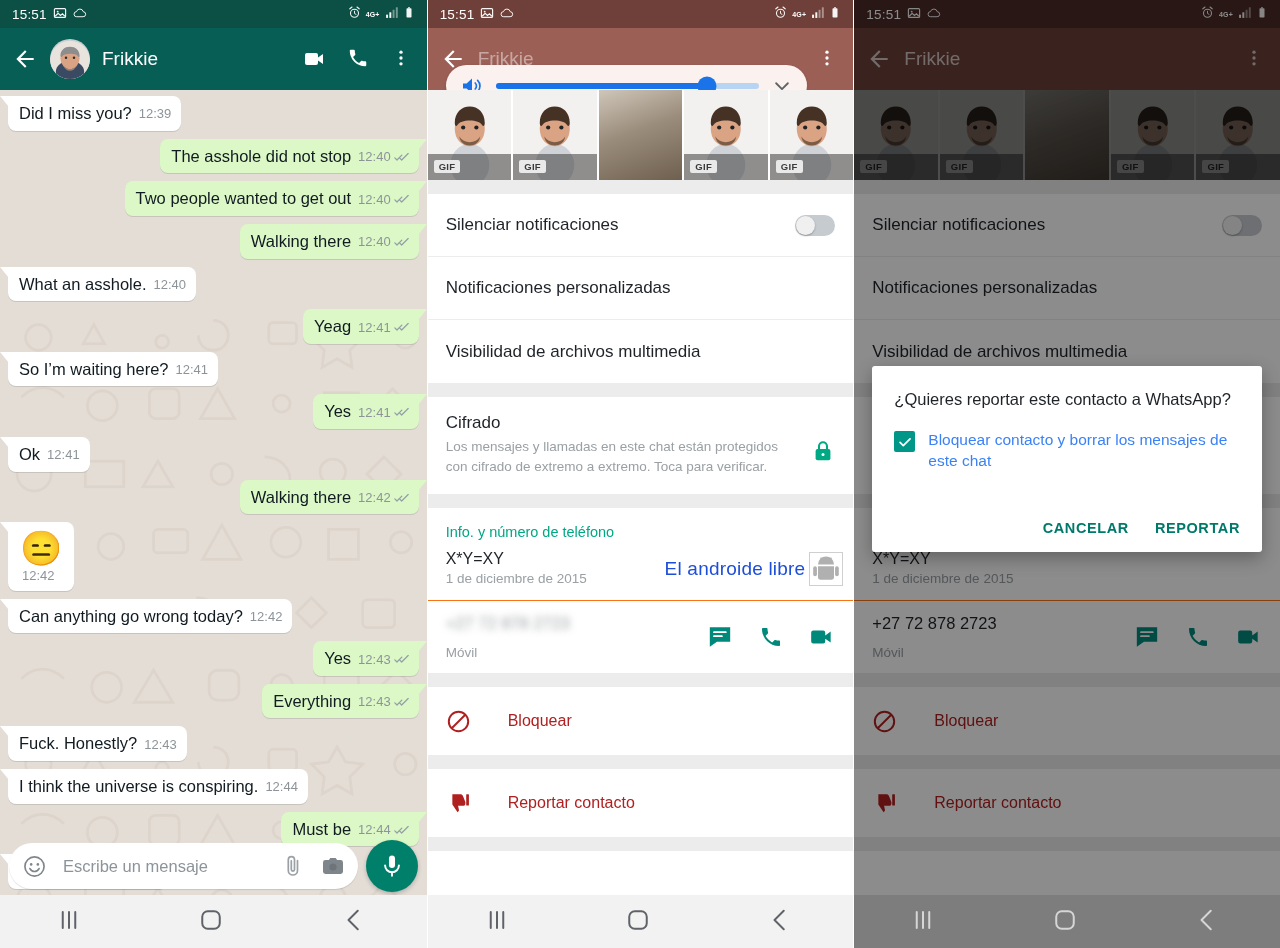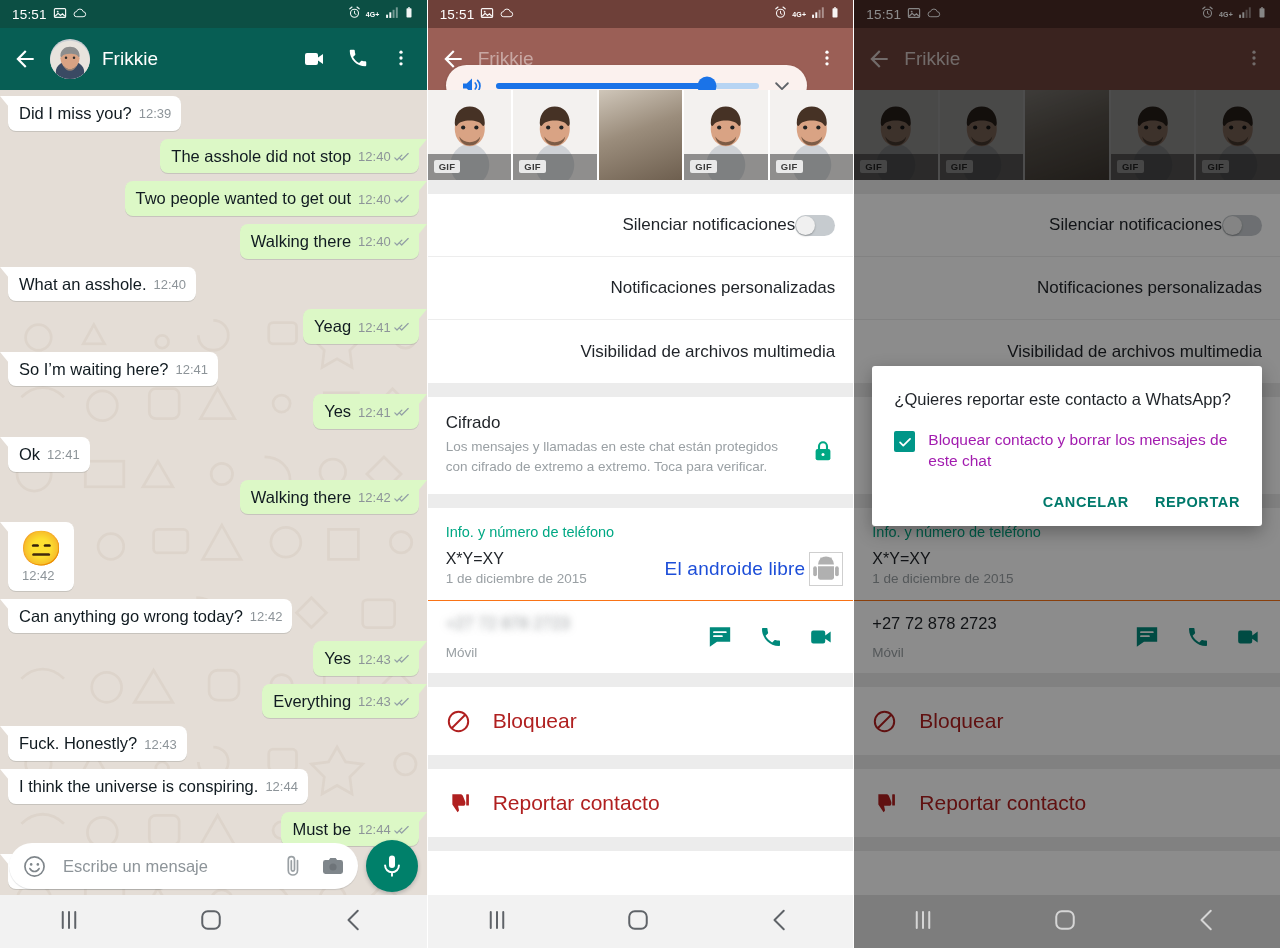--- a/index.html
+++ b/index.html
@@ -112,21 +112,21 @@
   }
   .thumb-dark { position: absolute; left: 0; right: 0; bottom: 0; height: 26px; background: rgba(60,60,60,.55); }
 
   .section { background: #fff; }
   .gap { height: 14px; background: #ececec; }
   .srow {
     display: flex; align-items: center; padding: 0 18px; min-height: 63px;
     border-bottom: 1px solid #ededed; font-size: 17px; color: #1f2328;
   }
   .srow:last-child { border-bottom: none; }
-  .srow .lbl { flex: 1; text-align: right; }
+  .srow .lbl { flex: 1; }
   .toggle {
     width: 40px; height: 21px; border-radius: 11px; background: #c6cbcf; position: relative; flex: 0 0 40px;
   }
   .toggle .knob {
     position: absolute; left: 1px; top: 1px; width: 19px; height: 19px; border-radius: 50%;
     background: #f0f0f0; box-shadow: 0 1px 2px rgba(0,0,0,.28);
   }
 
   .cifrado { padding: 16px 18px 18px 18px; display: flex; align-items: flex-start; gap: 14px; }
   .cifrado .ctext { flex: 1; }
@@ -141,22 +141,22 @@
     border-top: 1px solid #f97316; padding: 13px 18px 13px 18px;
     display: flex; align-items: center; gap: 6px;
   }
   .phonerow .pinfo { flex: 1; }
   .pnum { font-size: 16.5px; color: #1f2328; }
   .pnum.blurred { color: transparent; text-shadow: 0 0 7px rgba(120,125,130,.75); }
   .plabel { font-size: 13.5px; color: #9aa0a4; margin-top: 12px; }
   .pacts { display: flex; align-items: center; gap: 26px; }
 
   .dangerrow {
-    display: flex; align-items: center; gap: 22px; padding: 0 18px; min-height: 68px;
-    background: #fff; font-size: 21px; color: #b02020;
+    display: flex; align-items: center; gap: 37px; padding: 0 18px; min-height: 68px;
+    background: #fff; font-size: 16px; color: #b02020;
   }
 
   .watermark {
     position: absolute; right: 10px; top: 4px;
     display: flex; align-items: center; gap: 4px;
     font-size: 19px; color: #1d4ed8; font-weight: 300; letter-spacing: .2px;
     pointer-events: none;
   }
   .wm-bot { width: 34px; height: 34px; border: 1px solid #cfcfcf; display: block; }
 
@@ -181,24 +181,24 @@
     position: absolute; left: 18px; right: 18px; top: 366px;
     background: #fff; border-radius: 3px; padding: 22px 22px 8px 22px;
     box-shadow: 0 6px 18px rgba(0,0,0,.3);
   }
   .dlg-title { font-size: 16.5px; line-height: 1.35; color: #1f2328; }
   .dlg-check { display: flex; align-items: flex-start; gap: 13px; margin-top: 20px; }
   .chk {
     width: 21px; height: 21px; border-radius: 2px; background: #009688; flex: 0 0 21px;
     display: flex; align-items: center; justify-content: center; margin-top: 1px;
   }
-  .dlg-check .ctxt { font-size: 15.5px; line-height: 1.35; color: #a21caf; }
+  .dlg-check .ctxt { font-size: 15.5px; line-height: 1.35; color: #3b82f6; }
   .dlg-actions { display: flex; justify-content: flex-end; gap: 26px; margin-top: 22px; padding-bottom: 8px; }
   .dlg-actions .act {
-    font-size: 14.5px; font-weight: bold; color: #00796b; letter-spacing: .6px;
+    font-size: 14.5px; font-weight: bold; color: #00796b; letter-spacing: .6px; margin-top: 26px;
   }
 </style>
 </head>
 <body>
 
 <svg width="0" height="0" style="position:absolute" aria-hidden="true">
   <defs>
     <symbol id="s-back" viewBox="0 0 24 24">
         <path d="M20 11H7.8l5.6-5.6L12 4l-8 8 8 8 1.4-1.4L7.8 13H20z" fill="currentColor"></path>
       </symbol>

